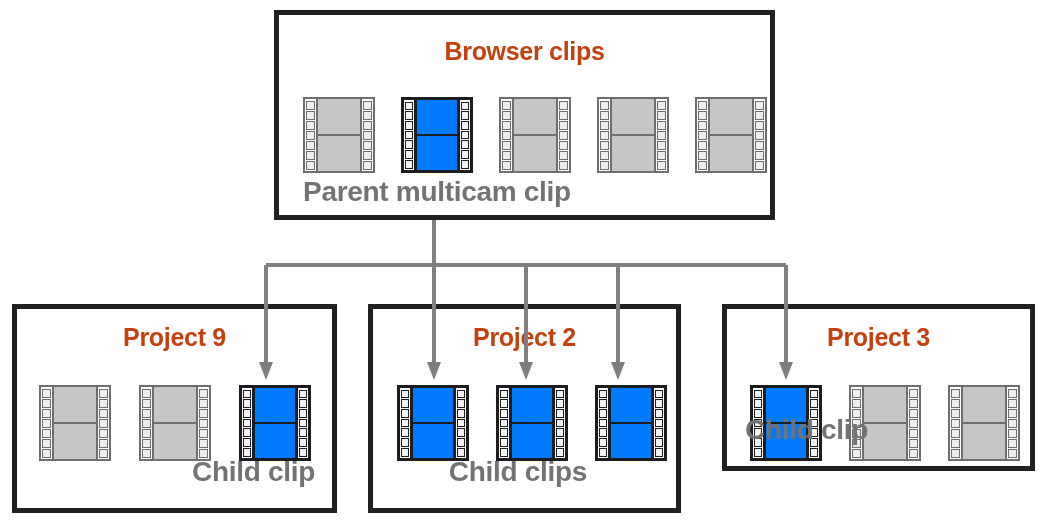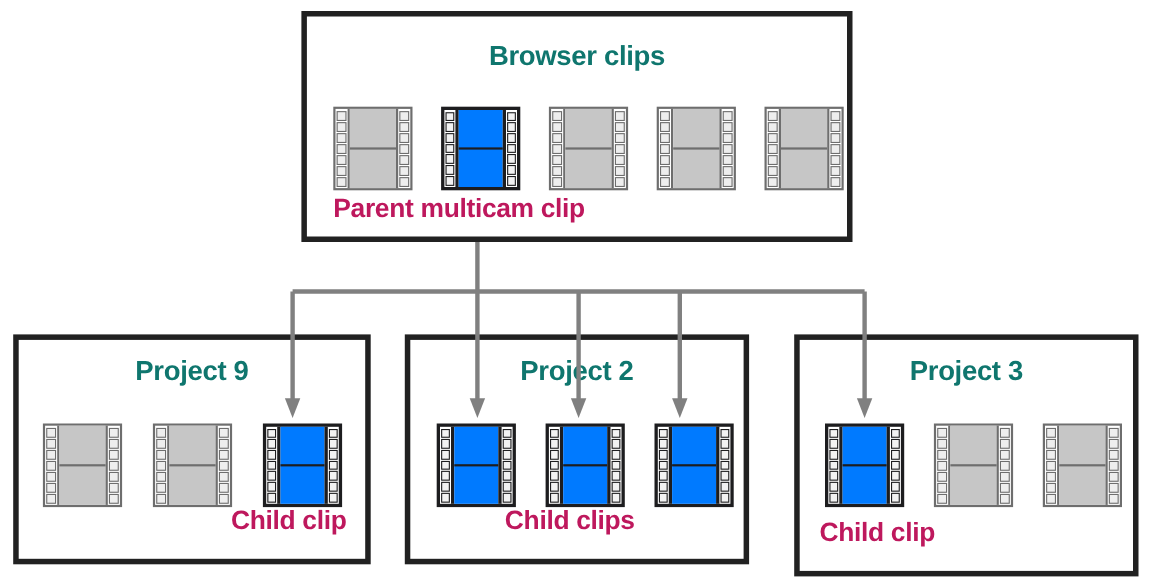--- a/index.html
+++ b/index.html
@@ -19,42 +19,42 @@
   
   .box {
     position: absolute;
     box-sizing: border-box;
     border: 5px solid #212121;
     background: #ffffff;
   }
   #browser-box   { left: 274px; top: 10px;  width: 501px; height: 210px; }
   #project-1-box { left: 12px;  top: 304px; width: 325px; height: 209px; }
   #project-2-box { left: 368px; top: 304px; width: 313px; height: 209px; }
-  #project-3-box { left: 722px; top: 304px; width: 313px; height: 220px; }
+  #project-3-box { left: 722px; top: 304px; width: 313px; height: 167px; }
 
   
   .box-title {
     position: absolute;
     left: 0;
     right: 0;
     text-align: center;
     font-size: 25px;
     font-weight: bold;
-    color: #0f766e;
+    color: #c2410c;
     letter-spacing: -0.3px;
     line-height: 1;
   }
   #browser-box   .box-title { top: 24px; }
   .project-box   .box-title { top: 16px; }
 
   .caption {
     position: absolute;
-    font-size: 24px;
+    font-size: 28px;
     font-weight: bold;
-    color: #be185d;
+    color: #737373;
     letter-spacing: -0.3px;
     line-height: 1;
     white-space: nowrap;
   }
   #browser-caption   { left: 24px;  top: 163px; }
   #p1-caption        { right: 17px; bottom: 22px; }
   #p2-caption        { left: 0; right: 13px; bottom: 22px; text-align: center; }
   #p3-caption        { left: 18px;  bottom: 22px; }
 
   

